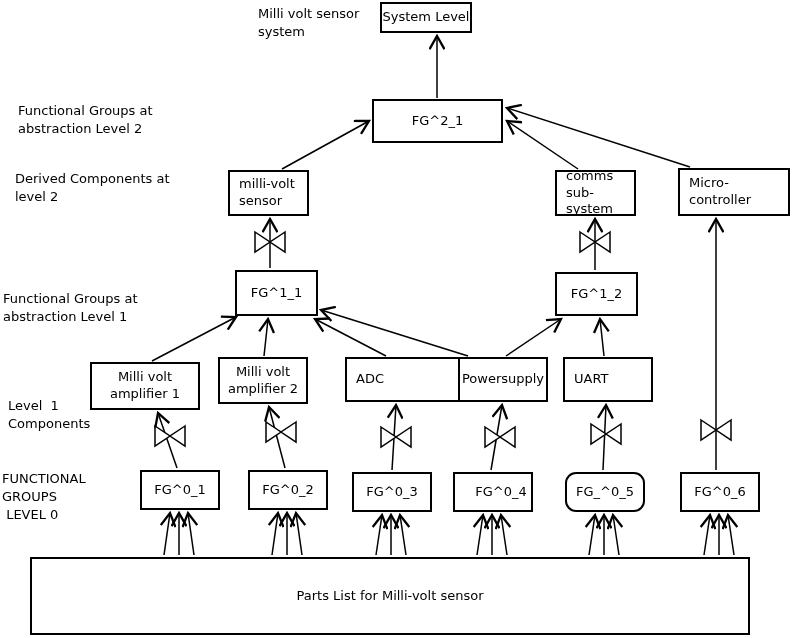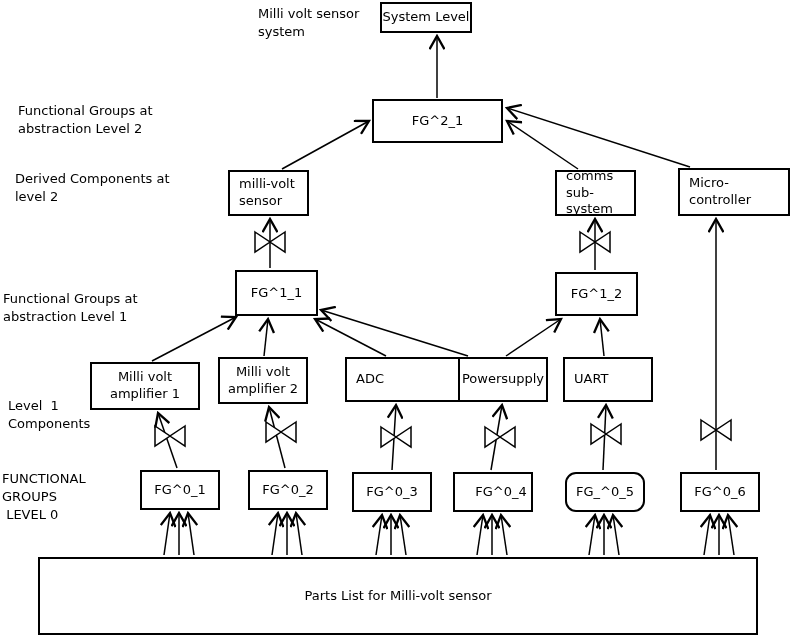--- a/index.html
+++ b/index.html
@@ -151,21 +151,21 @@
   <div class="node" style="left:248px;top:470px;width:80px;height:40px;">FG^0_2</div>
 
   <div class="node" style="left:352px;top:472px;width:80px;height:40px;">FG^0_3</div>
 
   <div class="node" style="left:453px;top:472px;width:80px;height:40px;padding-left:16px;">FG^0_4</div>
 
   <div class="node" style="left:565px;top:472px;width:80px;height:40px;border-radius:11px;">FG_^0_5</div>
 
   <div class="node" style="left:680px;top:472px;width:80px;height:40px;">FG^0_6</div>
 
-  <div class="node" style="left:30px;top:557px;width:720px;height:78px;margin-left:8px;">Parts List for Milli-volt sensor</div>
+  <div class="node" style="left:30px;top:557px;width:720px;height:78px;">Parts List for Milli-volt sensor</div>
 
   <div class="slabel" style="left:258px;top:5px;width:130px;">Milli volt sensor
 system</div>
 
   <div class="slabel" style="left:18px;top:102px;width:170px;">Functional Groups at
 abstraction Level 2</div>
 
   <div class="slabel" style="left:15px;top:170px;width:180px;">Derived Components at
 level 2</div>
 

